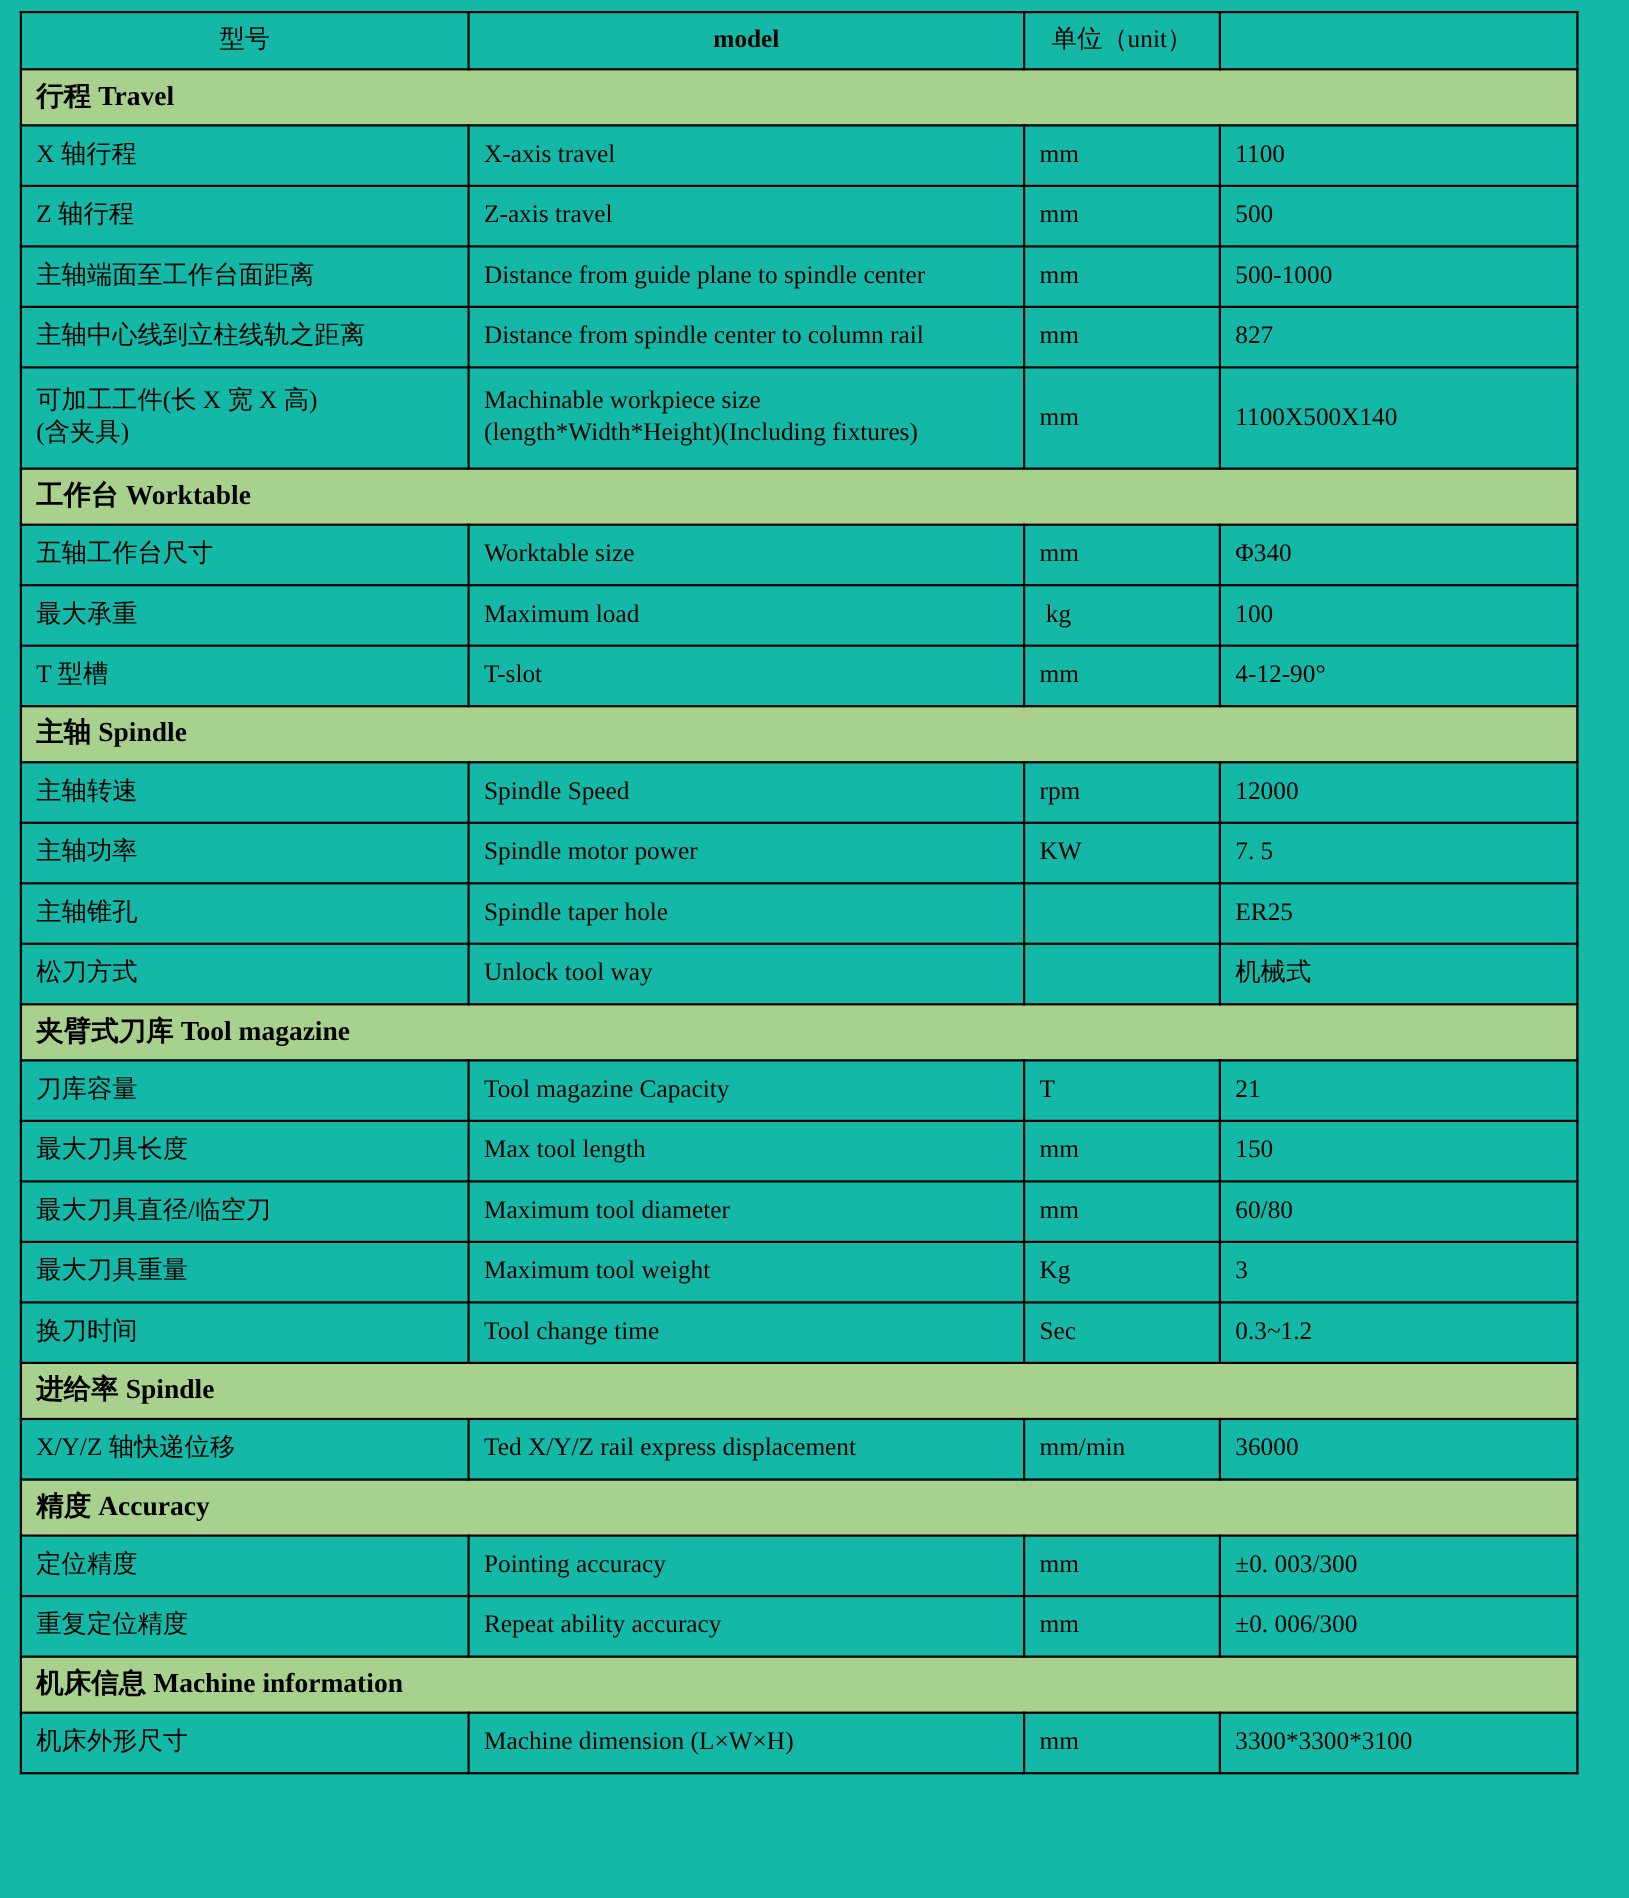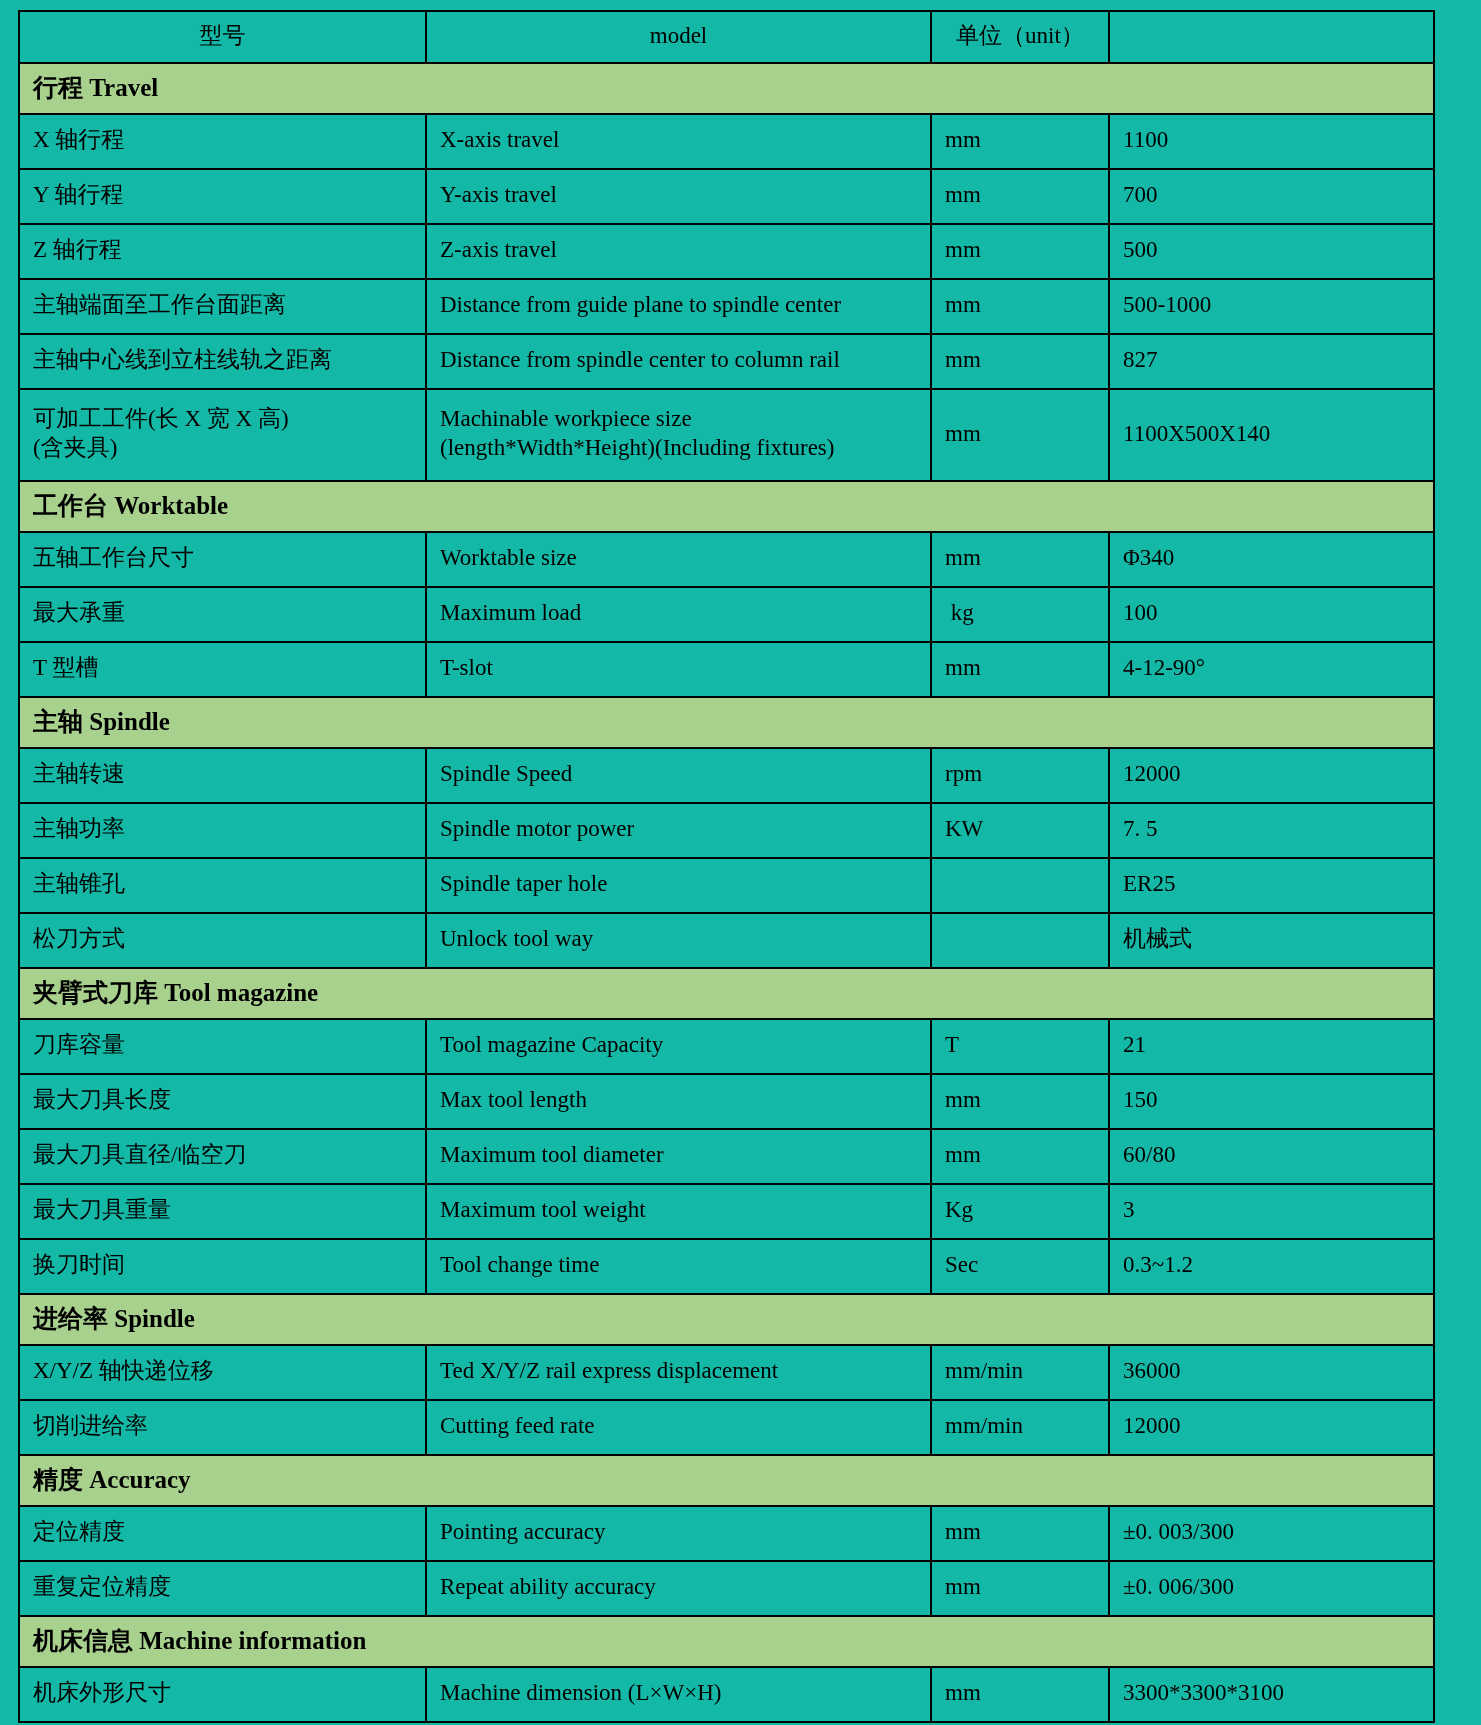--- a/index.html
+++ b/index.html
@@ -25,21 +25,21 @@
     line-height:1.25;
     white-space:pre-line;
     overflow:hidden;
     padding:2px 6px 4px 13px;
   }
   tr.header-row td{
     height:44px;
     text-align:center;
     padding-left:6px;
   }
-  td.h-model{font-weight:normal;font-size:24px;}
+  td.h-model{font-weight:bold;font-size:24px;}
   td.h-cn,td.h-unit{font-size:24px;}
   tr.section-row td{
     height:43px;
     background:#a9d18e;
     font-weight:bold;
     font-size:25px;
     text-align:left;
   }
   tr.normal td{height:47px;}
   tr.tall td{height:84px;}
@@ -70,26 +70,20 @@
         <tr class="section-row">
           <td colspan="4">行程 Travel</td>
         </tr>
         <tr class="normal">
           <td class="c-cn">X 轴行程</td>
           <td class="c-en">X-axis travel</td>
           <td class="c-unit">mm</td>
           <td class="c-val">1100</td>
         </tr>
         <tr class="normal">
-          <td class="c-cn">Y 轴行程</td>
-          <td class="c-en">Y-axis travel</td>
-          <td class="c-unit">mm</td>
-          <td class="c-val">700</td>
-        </tr>
-        <tr class="normal">
           <td class="c-cn">Z 轴行程</td>
           <td class="c-en">Z-axis travel</td>
           <td class="c-unit">mm</td>
           <td class="c-val">500</td>
         </tr>
         <tr class="normal">
           <td class="c-cn">主轴端面至工作台面距离</td>
           <td class="c-en">Distance from guide plane to spindle center</td>
           <td class="c-unit">mm</td>
           <td class="c-val">500-1000</td>
@@ -190,26 +184,20 @@
           <td class="c-val">0.3~1.2</td>
         </tr>
         <tr class="section-row">
           <td colspan="4">进给率 Spindle</td>
         </tr>
         <tr class="normal">
           <td class="c-cn">X/Y/Z 轴快递位移</td>
           <td class="c-en">Ted X/Y/Z rail express displacement</td>
           <td class="c-unit">mm/min</td>
           <td class="c-val">36000</td>
-        </tr>
-        <tr class="normal">
-          <td class="c-cn">切削进给率</td>
-          <td class="c-en">Cutting feed rate</td>
-          <td class="c-unit">mm/min</td>
-          <td class="c-val">12000</td>
         </tr>
         <tr class="section-row">
           <td colspan="4">精度 Accuracy</td>
         </tr>
         <tr class="normal">
           <td class="c-cn">定位精度</td>
           <td class="c-en">Pointing accuracy</td>
           <td class="c-unit">mm</td>
           <td class="c-val">±0. 003/300</td>
         </tr>

